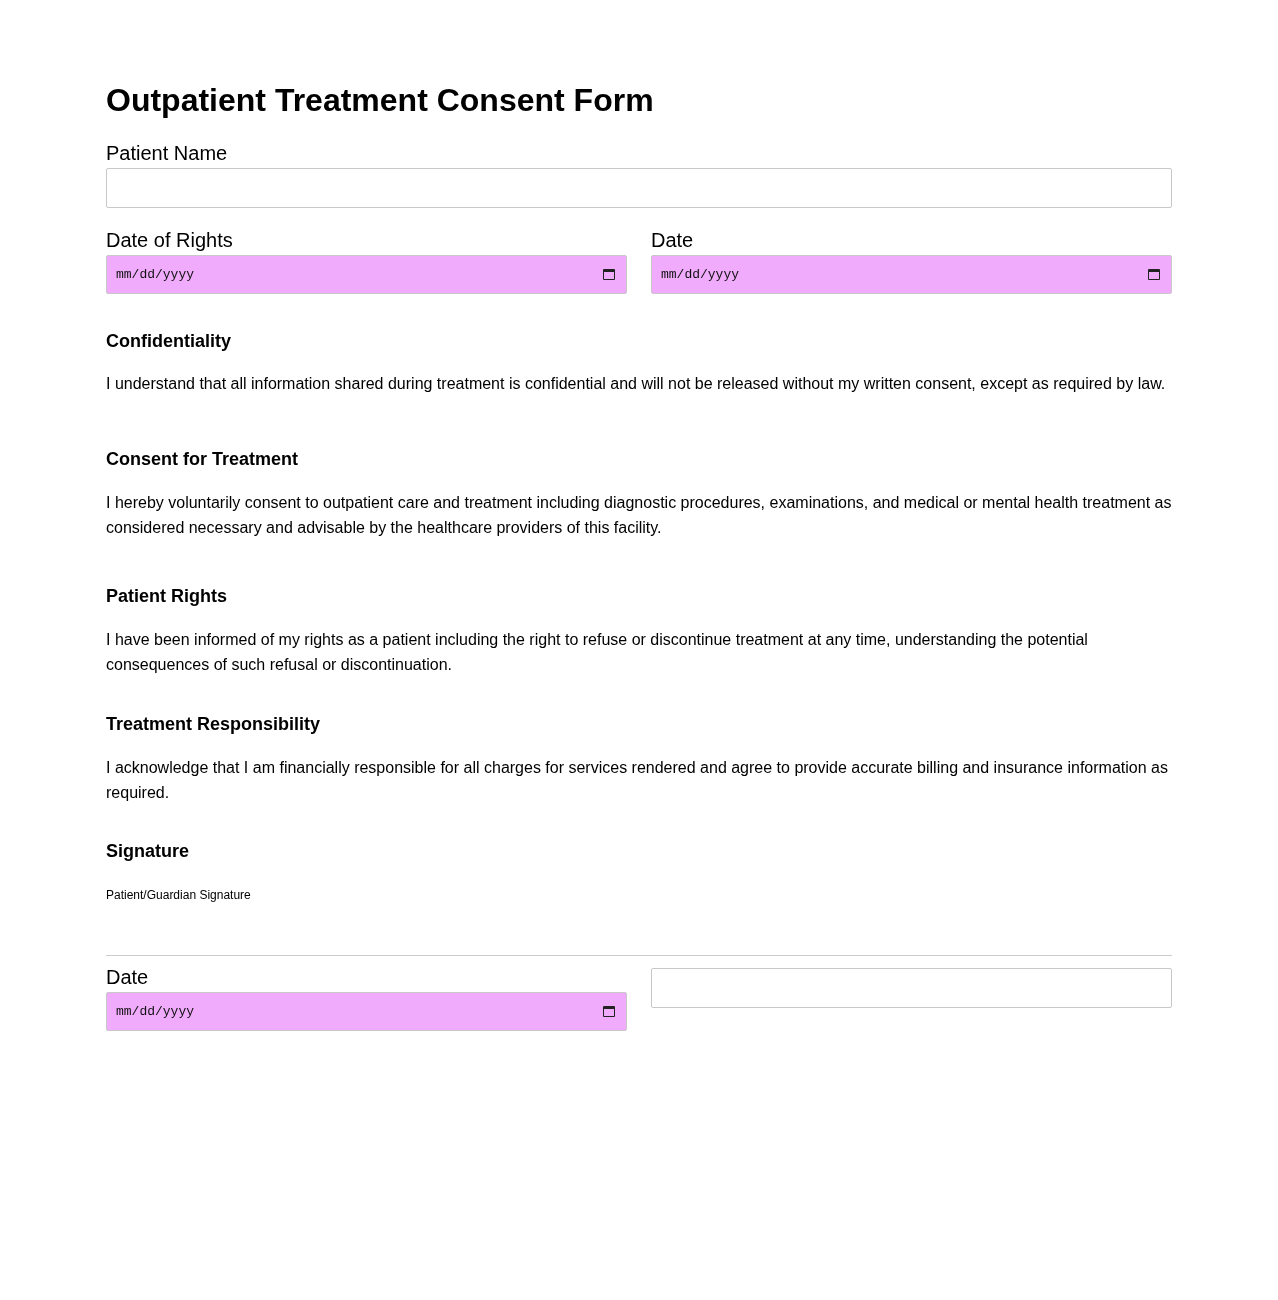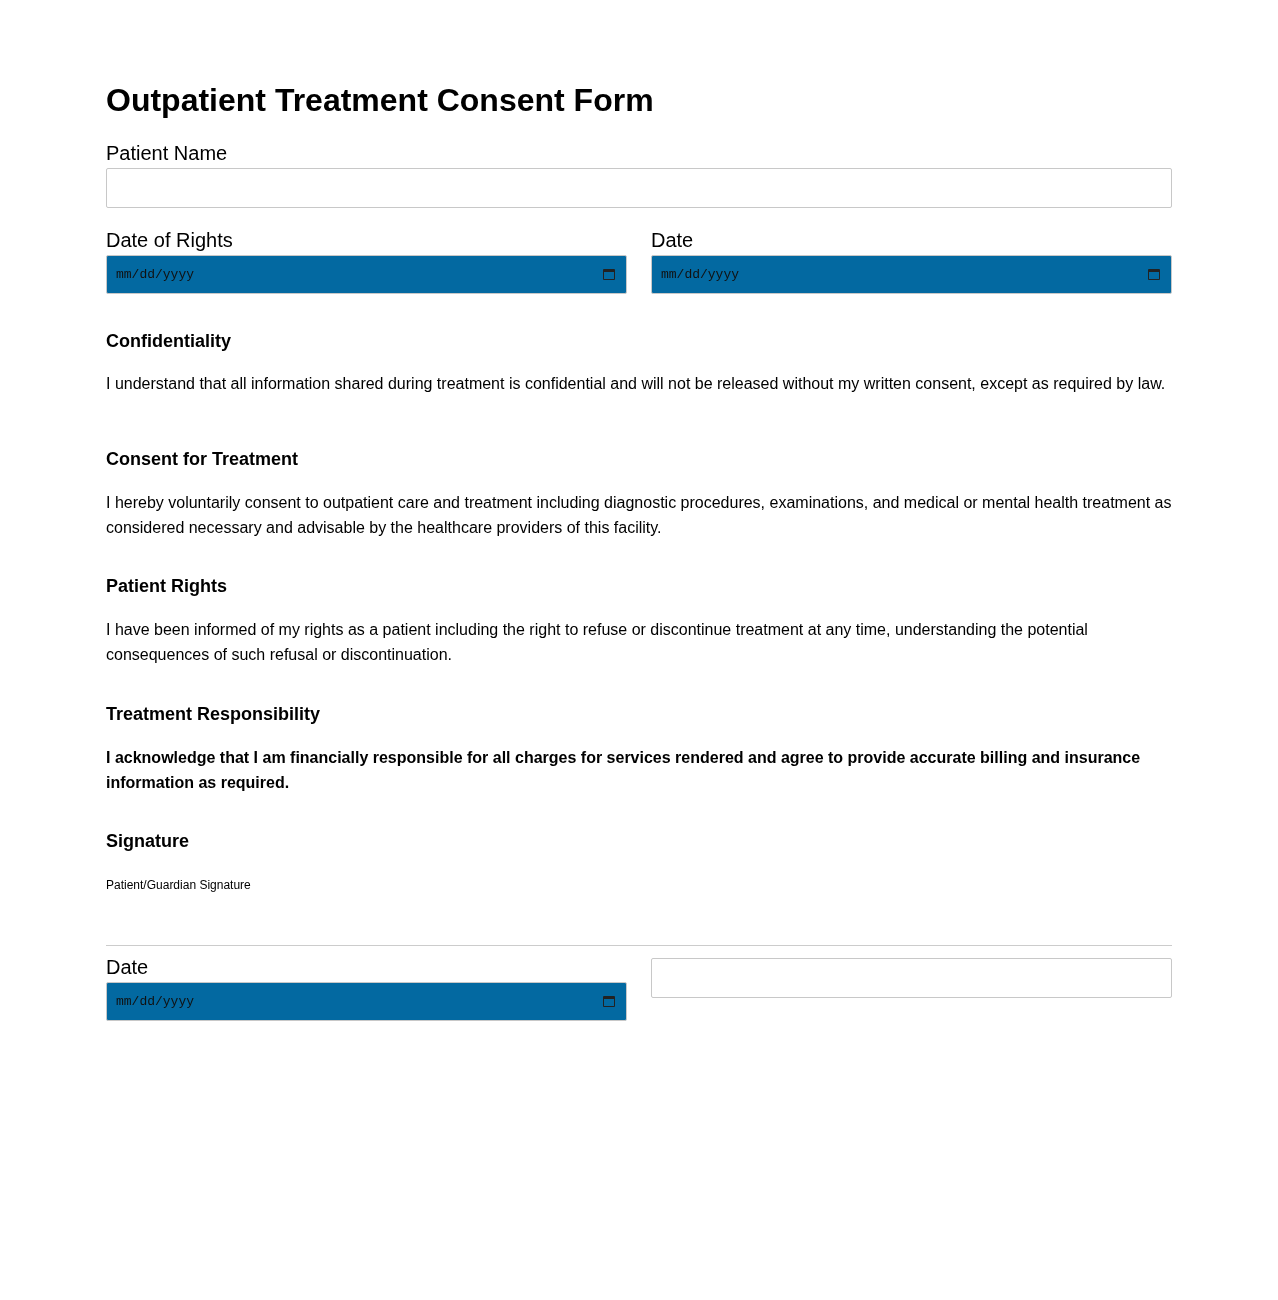--- a/index.html
+++ b/index.html
@@ -45,21 +45,21 @@
       font-size: 16px;
     }
     .date-input {
       position: relative;
       display: flex;
       align-items: center;
       width: 100%;
       height: 39px;
       border: 1px solid #c8c8c8;
       border-radius: 2px;
-      background: #0369a1;
+      background: #f0abfc;
       padding: 0 10px 0 9px;
       cursor: text;
       gap: 28px;
     }
     .date-placeholder {
       font-family: "Liberation Mono", monospace;
       font-size: 13px;
       color: #111111;
       flex: 1;
       letter-spacing: 0px;
@@ -91,24 +91,24 @@
     }
     .section p {
       font-size: 16px;
       line-height: 25.5px;
       margin: 0;
     }
     .sec-consent { margin-top: 51px; }
     .sec-consent p { margin-top: 20px; }
     .sec-conf { margin-top: 36px; }
     .sec-conf p { margin-top: 19px; }
-    .sec-rights { margin-top: 34px; }
+    .sec-rights { margin-top: 44px; }
     .sec-rights p { margin-top: 20px; }
     .sec-fin { margin-top: 35px; }
-    .sec-fin p { margin-top: 20px; font-weight: bold; }
+    .sec-fin p { margin-top: 20px; }
     .sec-sig { margin-top: 34px; }
     .sig-label {
       display: block;
       font-size: 12px;
       line-height: 18px;
       margin-top: 24px;
     }
     .sig-line {
       margin-top: 51px;
       height: 0;

